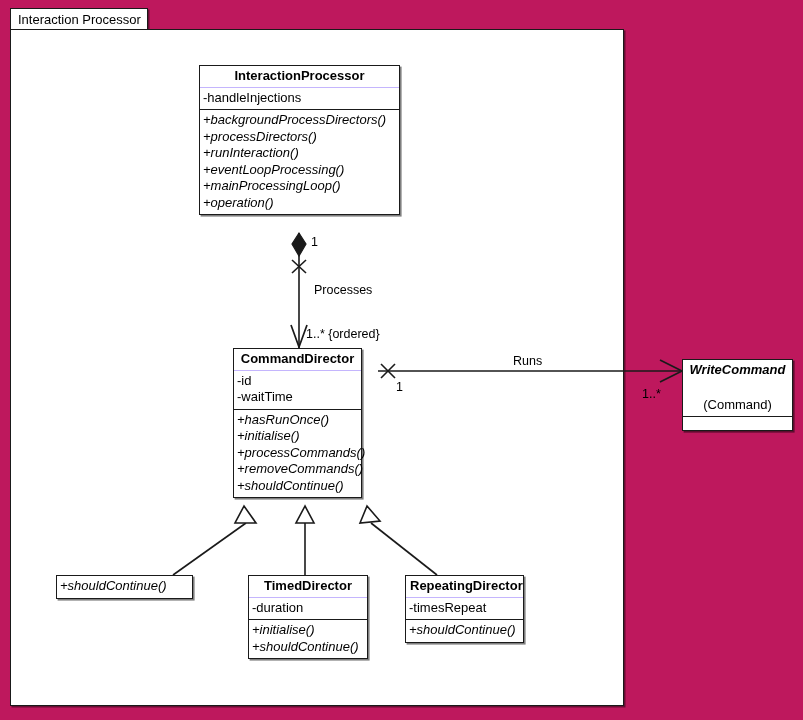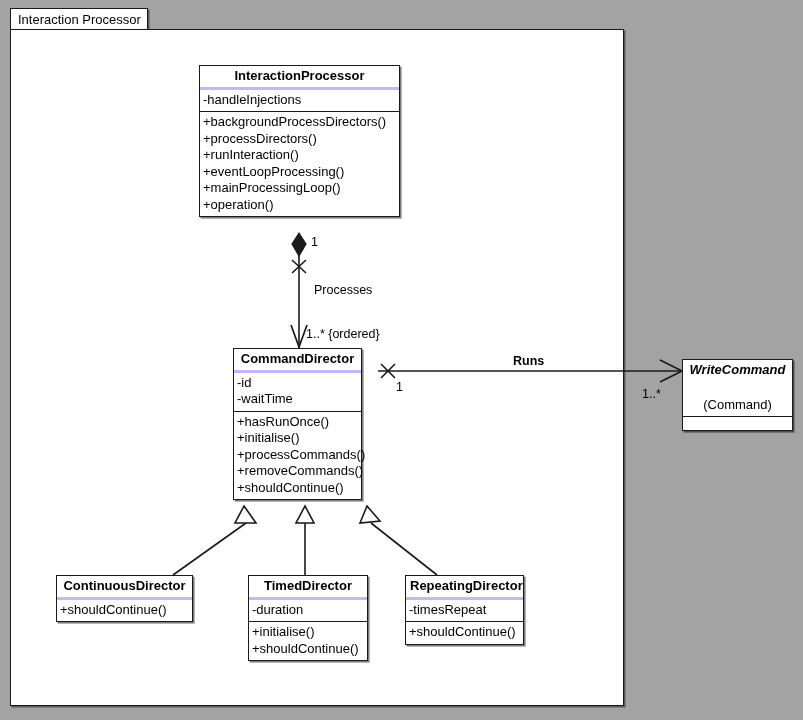--- a/index.html
+++ b/index.html
@@ -9,21 +9,21 @@
     background: #ffffff;
   }
   body {
     font-family: "Liberation Sans", sans-serif;
     color: #000000;
   }
   #canvas {
     position: relative;
     width: 803px;
     height: 720px;
-    background: #a3a3a3;
+    background: #be185d;
     overflow: hidden;
   }
   
   .pkg-tab {
     position: absolute;
     box-sizing: border-box;
     border: 1px solid #1a1a1a;
     background: #ffffff;
     box-shadow: 1.5px 1.5px 0 rgba(0,0,0,0.45);
     display: flex;
@@ -48,21 +48,21 @@
     background: #ffffff;
     box-shadow: 1.6px 1.6px 0 rgba(0,0,0,0.5);
     z-index: 5;
   }
   .cls-name {
     box-sizing: border-box;
     font-weight: bold;
     font-size: 13px;
     text-align: center;
     padding: 3px 4px 3px 4px;
-    border-bottom: 3px solid #c4b5fd;
+    border-bottom: 1px solid #c4b5fd;
     line-height: 1.15;
     white-space: nowrap;
   }
   .cls-name.abstract {
     font-style: italic;
     padding-bottom: 1px;
     border-bottom: none;
   }
   .cls-stereo {
     box-sizing: border-box;
@@ -74,20 +74,21 @@
     white-space: nowrap;
     margin-top: 19px;
   }
   .compartment {
     box-sizing: border-box;
     padding: 2px 0 3px 3px;
     border-bottom: 1px solid #1a1a1a;
   }
   .compartment:last-child {
     border-bottom: none;
+    font-style: italic;
   }
   .compartment.empty {
     height: 13px;
     padding: 0;
   }
   .member {
     font-size: 13px;
     line-height: 1.27;
     white-space: nowrap;
   }
@@ -152,21 +153,21 @@
     <g>
       <line x1="437" y1="575" x2="371" y2="523" stroke="#1a1a1a" stroke-width="1.6"></line>
       <polygon points="367,506 360,523 380,521" fill="#ffffff" stroke="#1a1a1a" stroke-width="1.6"></polygon>
     </g>
   </svg>
 
   <div class="edge-label" style="left:311px; top:236px;">1</div>
   <div class="edge-label" style="left:314px; top:284px;">Processes</div>
   <div class="edge-label" style="left:306px; top:328px;">1..* {ordered}</div>
 
-  <div class="edge-label" style="left:513px; top:355px;font-weight:bold;">Runs</div>
+  <div class="edge-label" style="left:513px; top:355px;">Runs</div>
   <div class="edge-label" style="left:396px; top:381px;">1</div>
   <div class="edge-label" style="left:642px; top:388px;">1..*</div>
 
   <div class="cls" style="left:199px; top:65px; width:201px;">
     <div class="cls-name">InteractionProcessor</div>
     <div class="compartment">
       <div class="member">-handleInjections</div>
     </div>
     <div class="compartment">
       <div class="member">+backgroundProcessDirectors()</div>
@@ -193,21 +194,20 @@
     </div>
   </div>
 
   <div class="cls" style="left:682px; top:359px; width:111px;">
     <div class="cls-name abstract">WriteCommand</div>
     <div class="cls-stereo">(Command)</div>
     <div class="compartment empty"></div>
   </div>
 
   <div class="cls" style="left:56px; top:575px; width:137px;">
-    <div class="cls-name">ContinuousDirector</div>
     <div class="compartment">
       <div class="member">+shouldContinue()</div>
     </div>
   </div>
 
   <div class="cls" style="left:248px; top:575px; width:120px;">
     <div class="cls-name">TimedDirector</div>
     <div class="compartment">
       <div class="member">-duration</div>
     </div>

